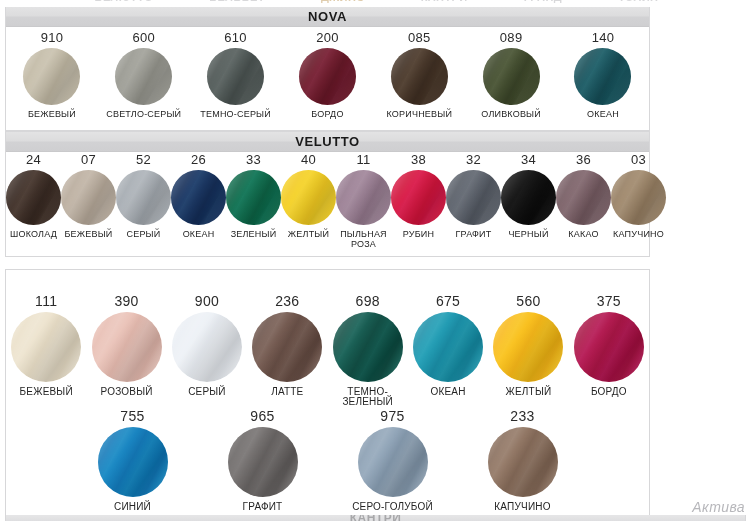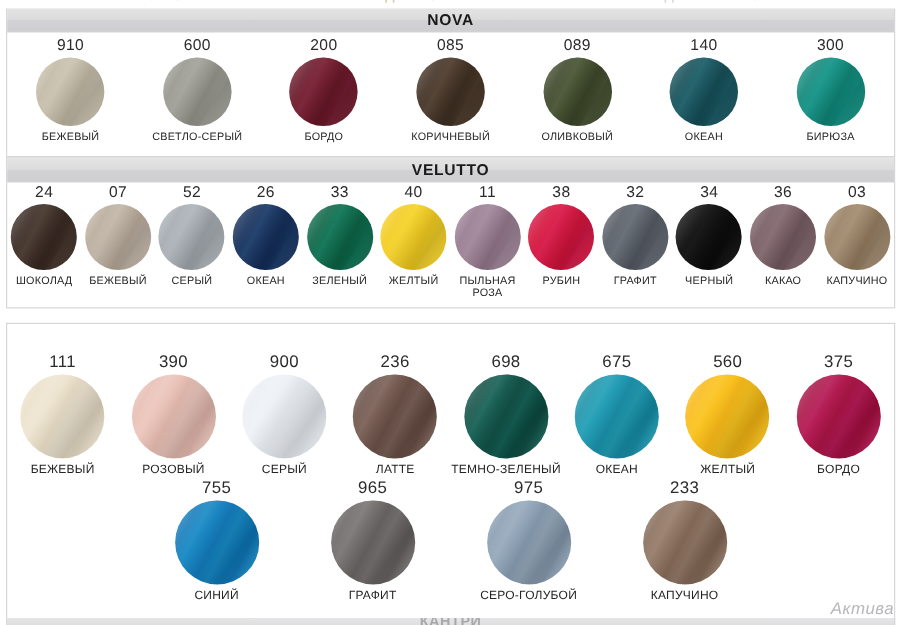--- a/index.html
+++ b/index.html
@@ -23,21 +23,21 @@
     font-size:11px;font-weight:bold;letter-spacing:.4px;
     color:#b9b9bd;
   }
   .top-strip .navrow span{
     transform:translateY(-5px);display:block;opacity:.55;white-space:nowrap;
   }
   .top-strip .navrow span.active{color:#c6a36a;}
 
   
   .block{
-    position:absolute;left:5px;width:741px;
+    position:absolute;left:5px;width:645px;
     background:#ffffff;
     border:1px solid #d7d7d9;
     box-sizing:border-box;
   }
   .block.nova{top:7px;height:124px;border-top:none;}
   .block.velutto{top:131px;height:126px;}
   .block.grand{top:269px;height:252px;border-bottom:none;}
 
   .band{
     height:19px;line-height:19px;
@@ -147,43 +147,43 @@
         <div class="code">910</div>
         <div class="dot" style="background:#c5bda9"></div>
         <div class="name">БЕЖЕВЫЙ</div>
       </div>
       <div class="sw">
         <div class="code">600</div>
         <div class="dot" style="background:#9b9b93"></div>
         <div class="name">СВЕТЛО-СЕРЫЙ</div>
       </div>
       <div class="sw">
+        <div class="code">610</div>
+        <div class="dot" style="background:#4e5755"></div>
+        <div class="name">ТЕМНО-СЕРЫЙ</div>
+      </div>
+      <div class="sw">
         <div class="code">200</div>
         <div class="dot" style="background:#6d1628"></div>
         <div class="name">БОРДО</div>
       </div>
       <div class="sw">
         <div class="code">085</div>
         <div class="dot" style="background:#433123"></div>
         <div class="name">КОРИЧНЕВЫЙ</div>
       </div>
       <div class="sw">
         <div class="code">089</div>
         <div class="dot" style="background:#3f4a2a"></div>
         <div class="name">ОЛИВКОВЫЙ</div>
       </div>
       <div class="sw">
         <div class="code">140</div>
         <div class="dot" style="background:#14525c"></div>
         <div class="name">ОКЕАН</div>
-      </div>
-      <div class="sw">
-        <div class="code">300</div>
-        <div class="dot" style="background:#0e8c7e"></div>
-        <div class="name">БИРЮЗА</div>
       </div>
 
     </div>
   </div>
 
   <div class="block velutto">
     <div class="band">VELUTTO</div>
     <div class="row">
 
       <div class="sw">

